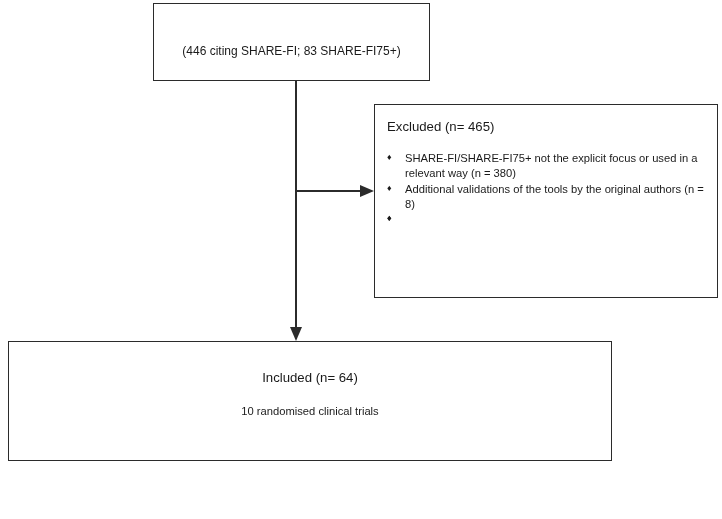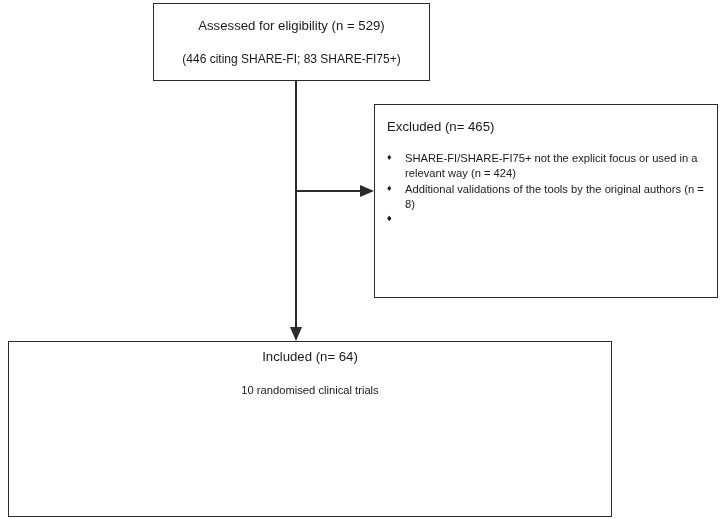--- a/index.html
+++ b/index.html
@@ -91,26 +91,26 @@
     font-size: 9px;
     line-height: 1.45;
     color: #1a1a1a;
   }
 
   
   #box-included {
     left: 8px;
     top: 341px;
     width: 604px;
-    height: 176px;
+    height: 120px;
     display: flex;
     flex-direction: column;
     align-items: center;
     justify-content: flex-start;
-    padding-top: 7px;
+    padding-top: 28px;
     box-sizing: border-box;
   }
   #box-included .heading {
     font-size: 13.2px;
     line-height: 1.2;
     text-align: center;
     white-space: nowrap;
   }
   #box-included .detail-line {
     font-size: 11.2px;
@@ -130,30 +130,29 @@
     <line x1="296" y1="81" x2="296" y2="333" stroke="#2b2b2b" stroke-width="2"></line>
 
     <polygon points="296,341 290,327 302,327" fill="#2b2b2b"></polygon>
 
     <line x1="296" y1="191" x2="366" y2="191" stroke="#2b2b2b" stroke-width="1.8"></line>
 
     <polygon points="374,191 360,185 360,197" fill="#2b2b2b"></polygon>
   </svg>
 
   <div class="node-box" id="box-assessed">
-    <div class="line-primary">Assessed for eligibility (n = 529)</div>
     <div class="line-secondary">(446 citing SHARE-FI; 83 SHARE-FI75+)</div>
   </div>
 
   <div class="node-box" id="box-excluded">
     <div class="heading">Excluded (n= 465)</div>
     <ul class="bullet-list">
       <li class="bullet-item">
         <span class="bullet-glyph">♦</span>
-        <span>SHARE-FI/SHARE-FI75+ not the explicit focus or used in a relevant way (n = 424)</span>
+        <span>SHARE-FI/SHARE-FI75+ not the explicit focus or used in a relevant way (n = 380)</span>
       </li>
       <li class="bullet-item">
         <span class="bullet-glyph">♦</span>
         <span>Additional validations of the tools by the original authors (n = 8)</span>
       </li>
       <li class="bullet-item">
         <span class="bullet-glyph">♦</span>
       </li>
       <li class="bullet-item">
         <span class="bullet-glyph">♦</span>

